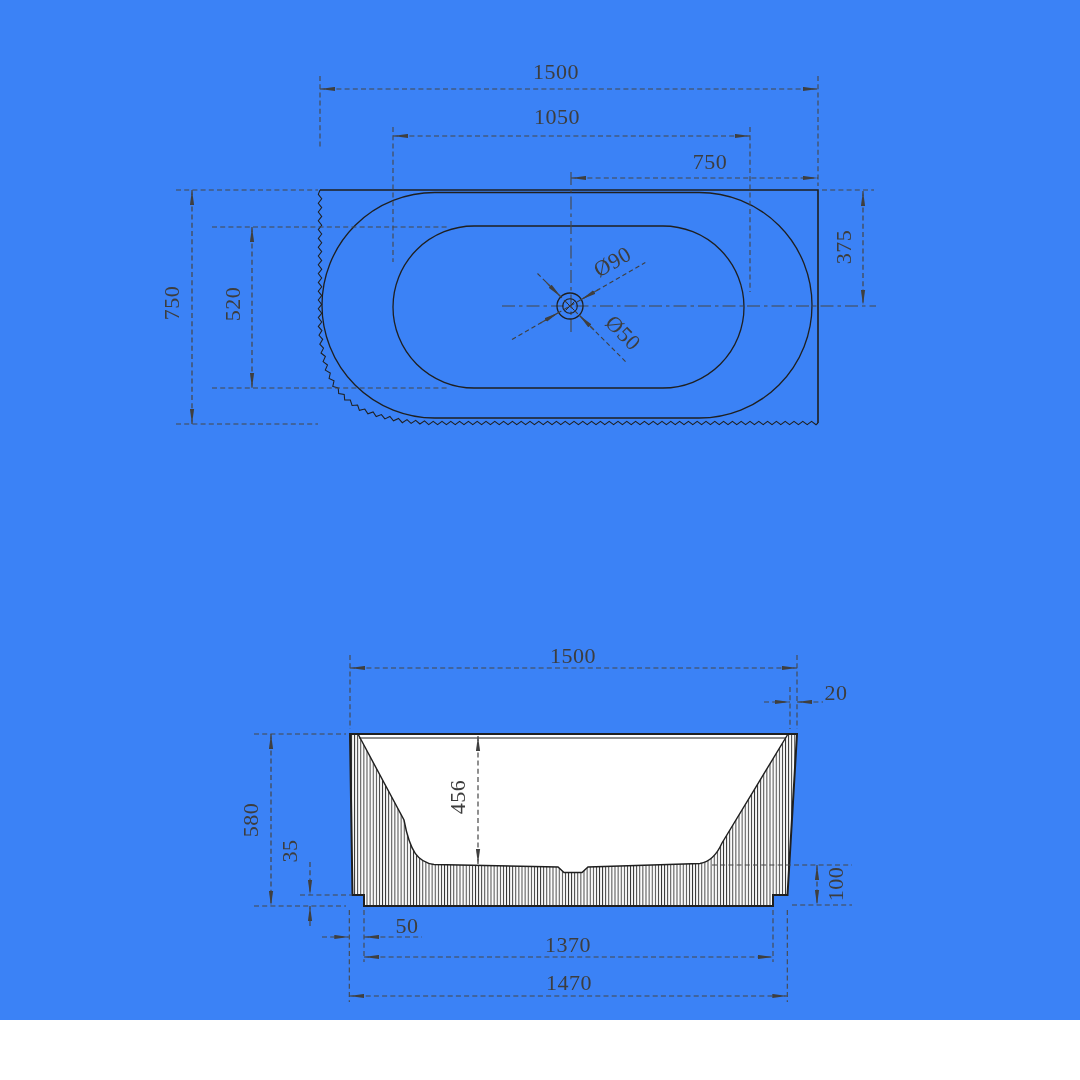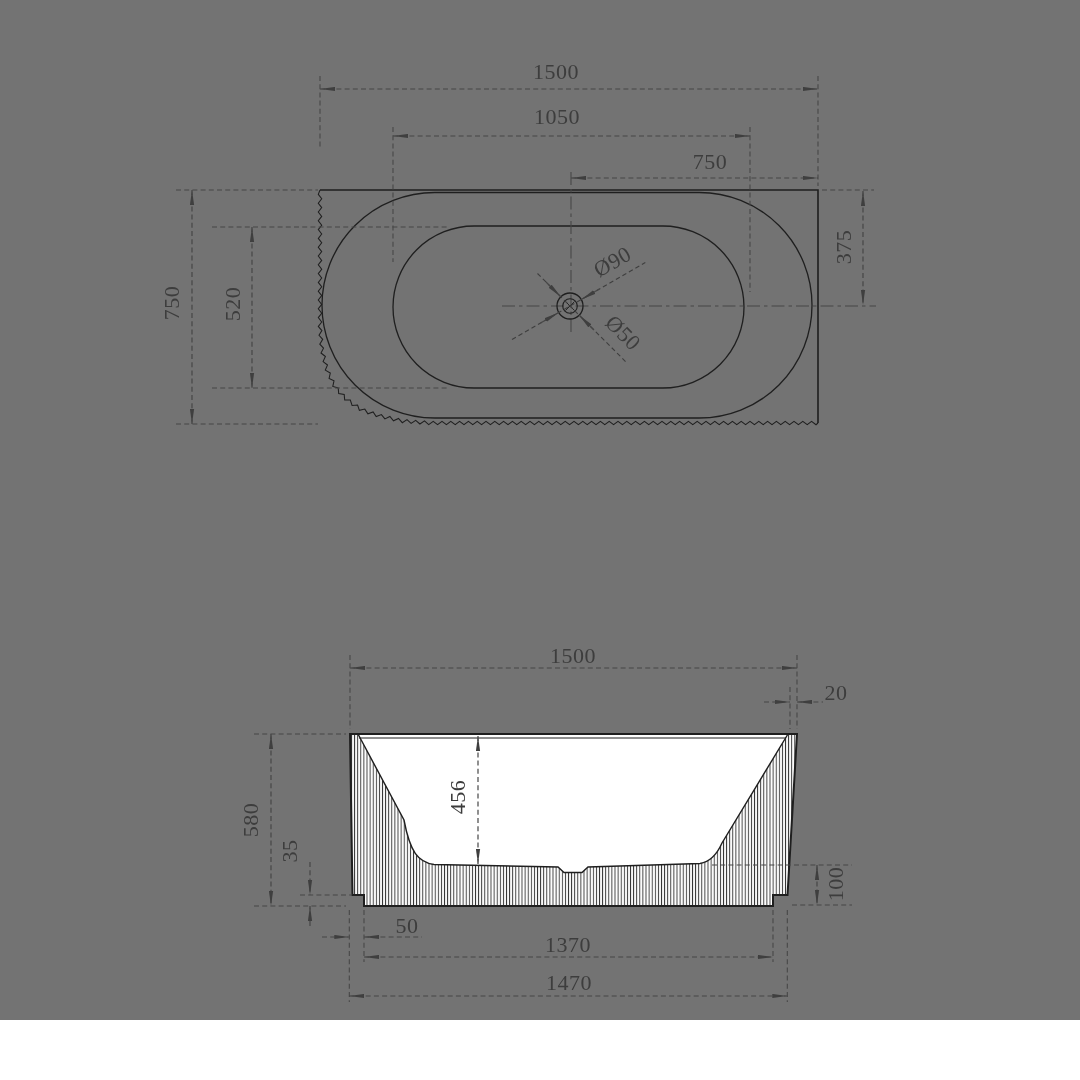--- a/index.html
+++ b/index.html
@@ -1,16 +1,16 @@
 <!DOCTYPE html>
 <html><head>
 <meta charset="utf-8">
 <style>
   html,body{margin:0;padding:0;background:#ffffff;}
-  .canvas{width:1080px;height:1020px;background:#737373;position:relative;overflow:hidden;}
+  .canvas{width:1080px;height:1020px;background:#3b82f6;position:relative;overflow:hidden;}
   svg{display:block;}
   text{font-family:"Liberation Serif","DejaVu Serif",serif;font-size:22px;fill:#3d3d3d;}
   .dimtxt{letter-spacing:0.5px;}
   .ext{stroke:#474747;stroke-width:1.1;stroke-dasharray:5 3.2;fill:none;}
   .dim{stroke:#474747;stroke-width:1.2;stroke-dasharray:5 3.2;fill:none;}
   .arrowline{stroke:#474747;stroke-width:1.2;fill:none;}
   .cl{stroke:#474747;stroke-width:1.1;stroke-dasharray:13 4 3.5 4;fill:none;}
   .outline{stroke:#1f1f1f;fill:none;}
   .leader{stroke:#3f3f3f;stroke-width:1.1;stroke-dasharray:4.5 3;fill:none;}
 </style>

